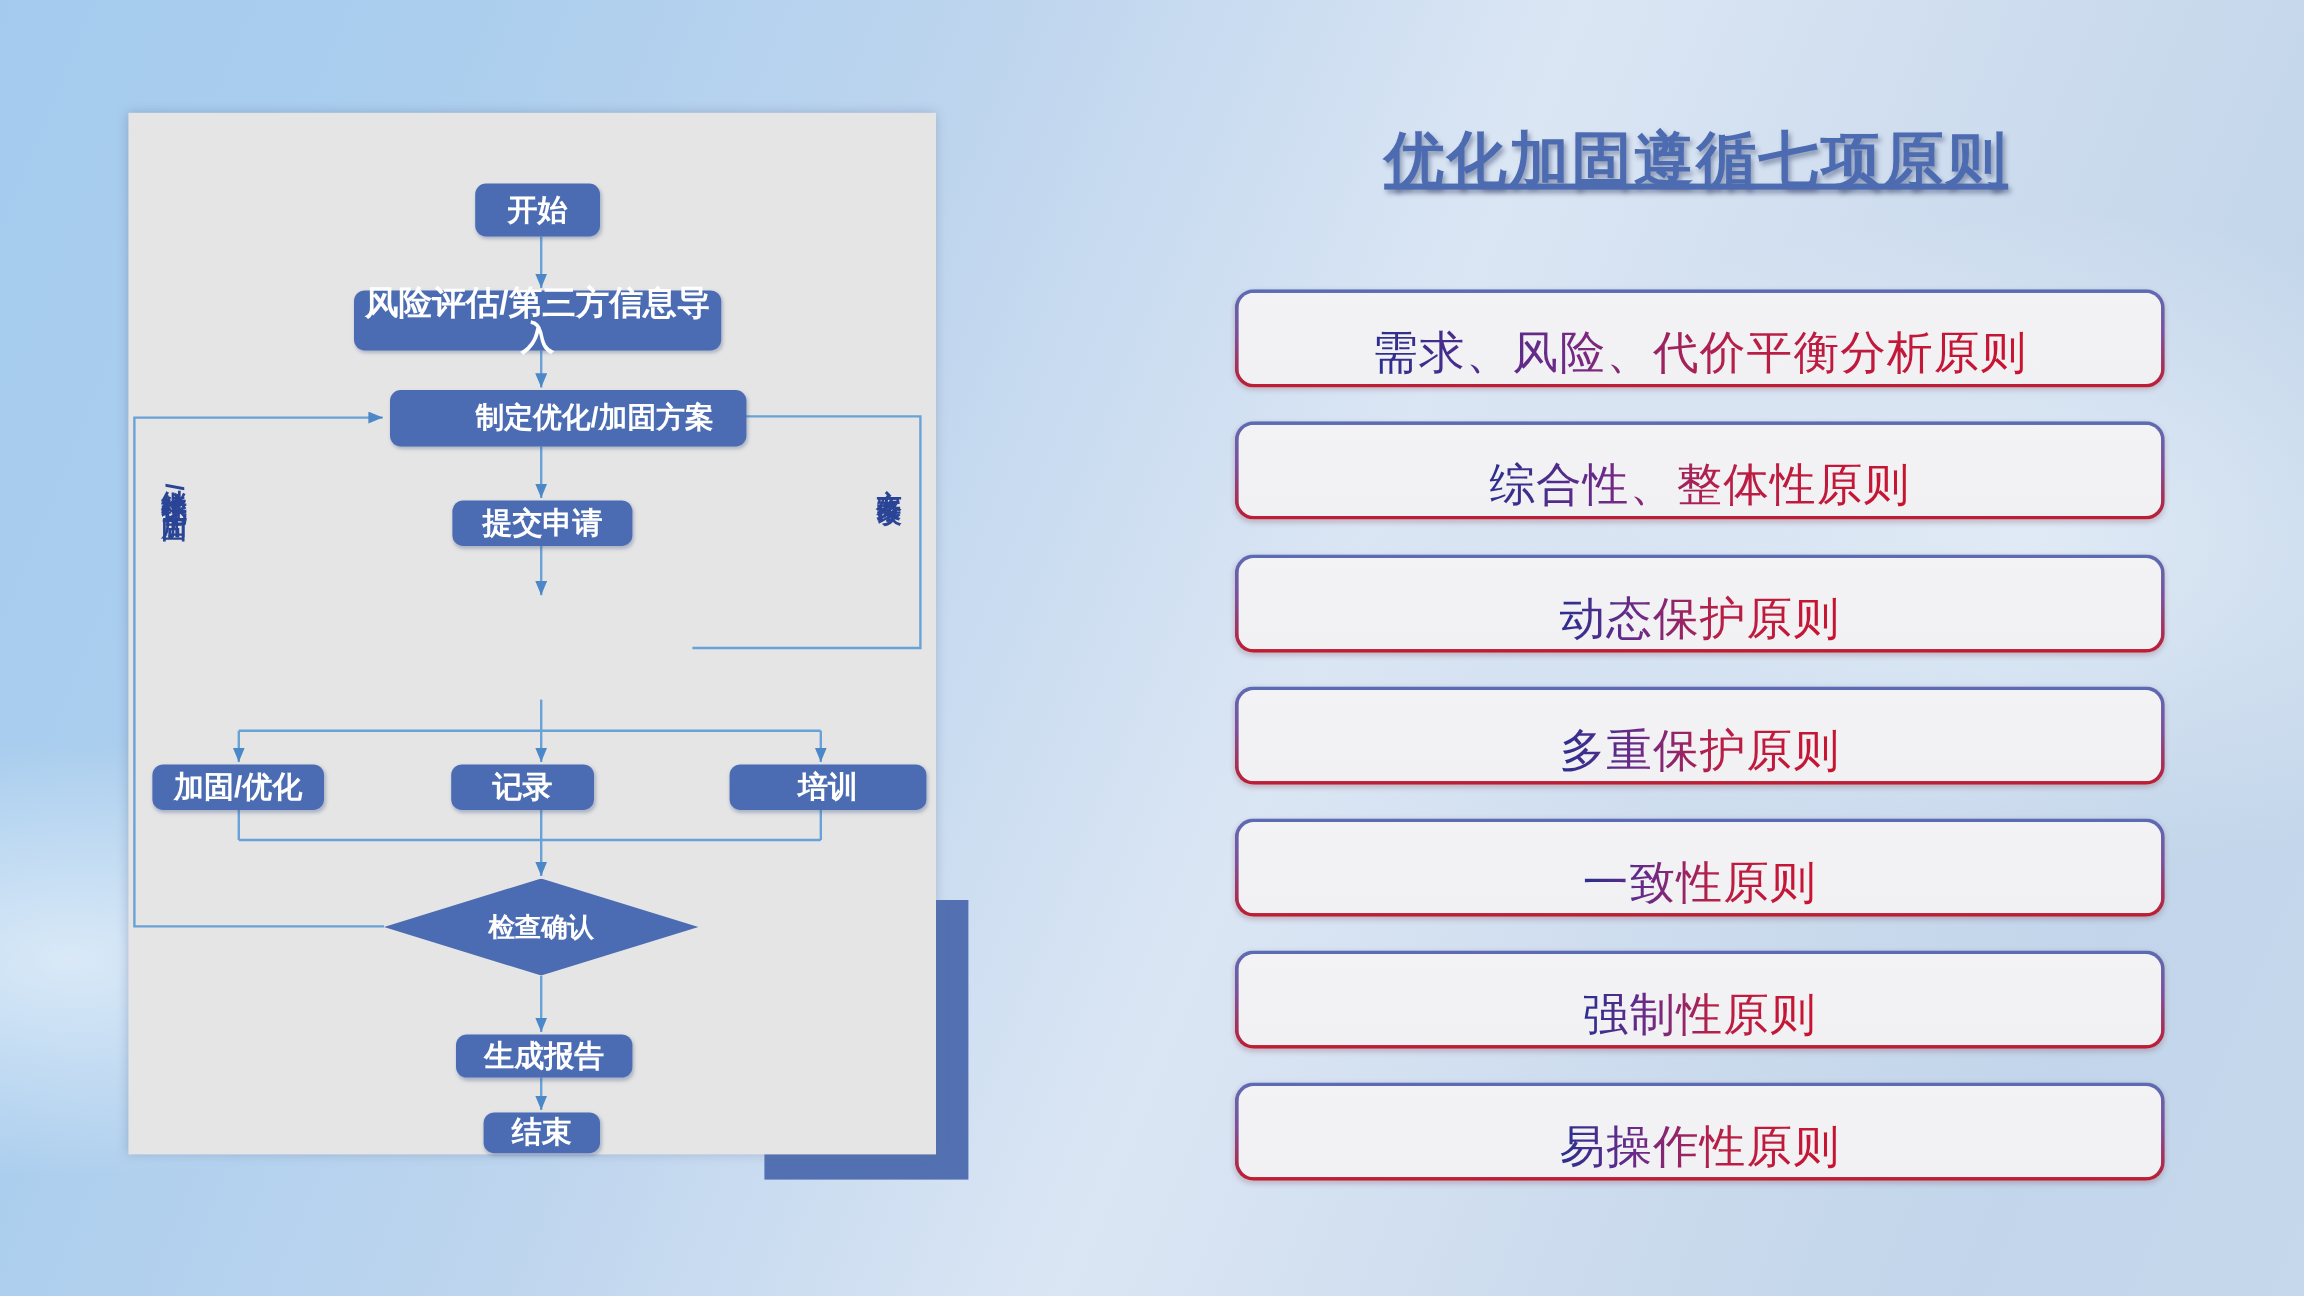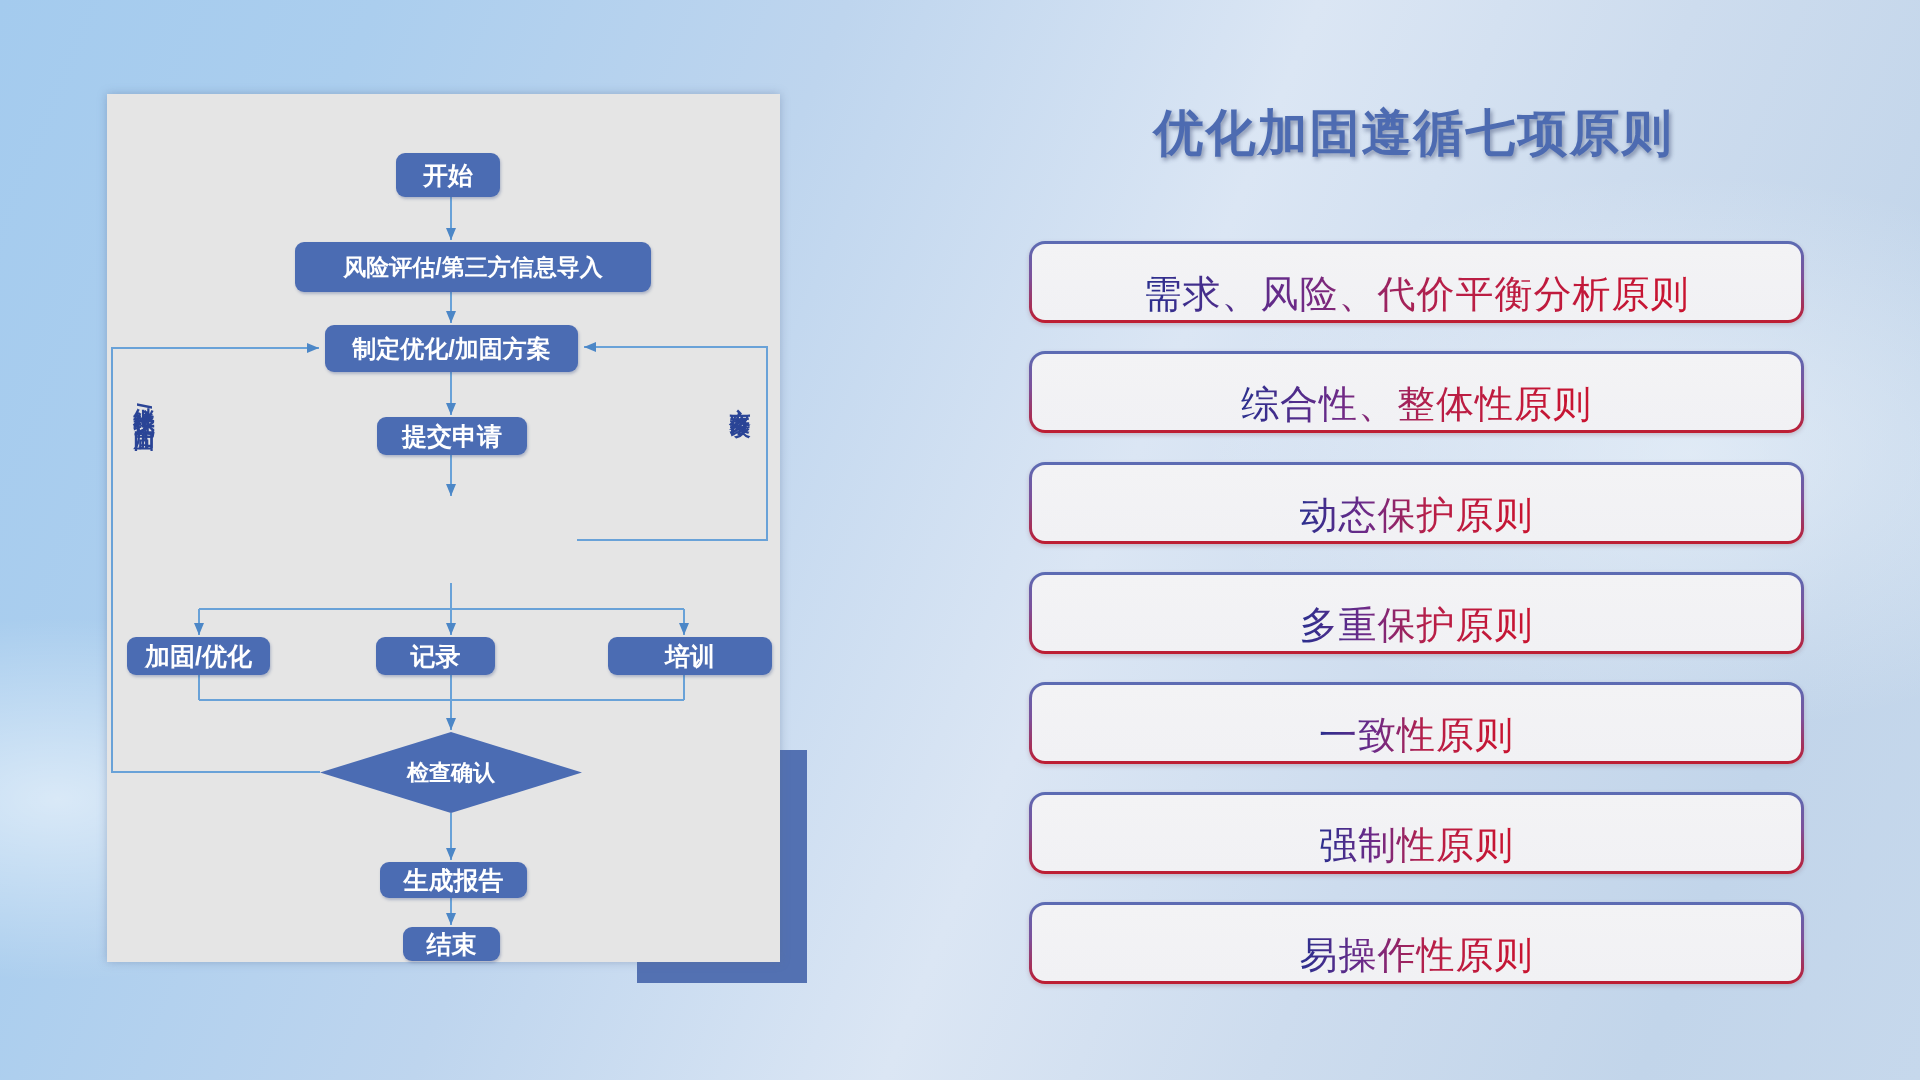--- a/index.html
+++ b/index.html
@@ -5,21 +5,21 @@
   html,body{margin:0;padding:0;}
   body{
     width:1920px;height:1080px;overflow:hidden;
     font-family:"Liberation Sans","DejaVu Sans",sans-serif;
     position:relative;
     background:
       radial-gradient(ellipse 500px 260px at 3% 74%, rgba(255,255,255,.55), rgba(255,255,255,0) 70%),
       radial-gradient(ellipse 700px 400px at 88% 42%, rgba(240,246,252,.6), rgba(240,246,252,0) 70%),
       linear-gradient(112deg,#a4cbee 0%,#abceee 16%,#bed5ee 36%,#dbe6f4 56%,#cddcee 72%,#c2d5ea 88%,#c6d8ec 100%);
   }
-  .abs{position:absolute;}
+  .abs{position:absolute;text-decoration:underline;}
 
   
   .card-shadow{
     left:637px;top:750px;width:170px;height:233px;
     background:#5371b2;z-index:1;
   }
   .card{
     left:107px;top:94px;width:673px;height:868px;
     background:#e5e5e5;z-index:2;
     box-shadow:0 0 9px rgba(90,110,150,.40);
@@ -112,25 +112,25 @@
 
       <path d="M344,719 L344,766" marker-end="url(#arr)"></path>
       <path d="M344,804 L344,831" marker-end="url(#arr)"></path>
     </g>
   </svg>
 
   <div class="node f25" style="left:289px;top:59px;width:104px;height:44px;">
     <span>开始</span>
   </div>
 
-  <div class="node" style="left:188px;top:148px;width:356px;height:50px;font-size:23px;">
+  <div class="node" style="left:188px;top:148px;width:306px;height:50px;font-size:28px;">
     <span>风险评估/第三方信息导入</span>
   </div>
 
-  <div class="node" style="left:218px;top:231px;width:253px;height:47px;font-size:24px;">
+  <div class="node" style="left:218px;top:231px;width:253px;height:47px;font-size:24px;padding-left:44px;">
     <span>制定优化/加固方案</span>
   </div>
 
   <div class="node f25" style="left:270px;top:323px;width:150px;height:38px;">
     <span>提交申请</span>
   </div>
 
 
   <div class="node f25" style="left:20px;top:543px;width:143px;height:38px;">
     <span>加固/优化</span>

